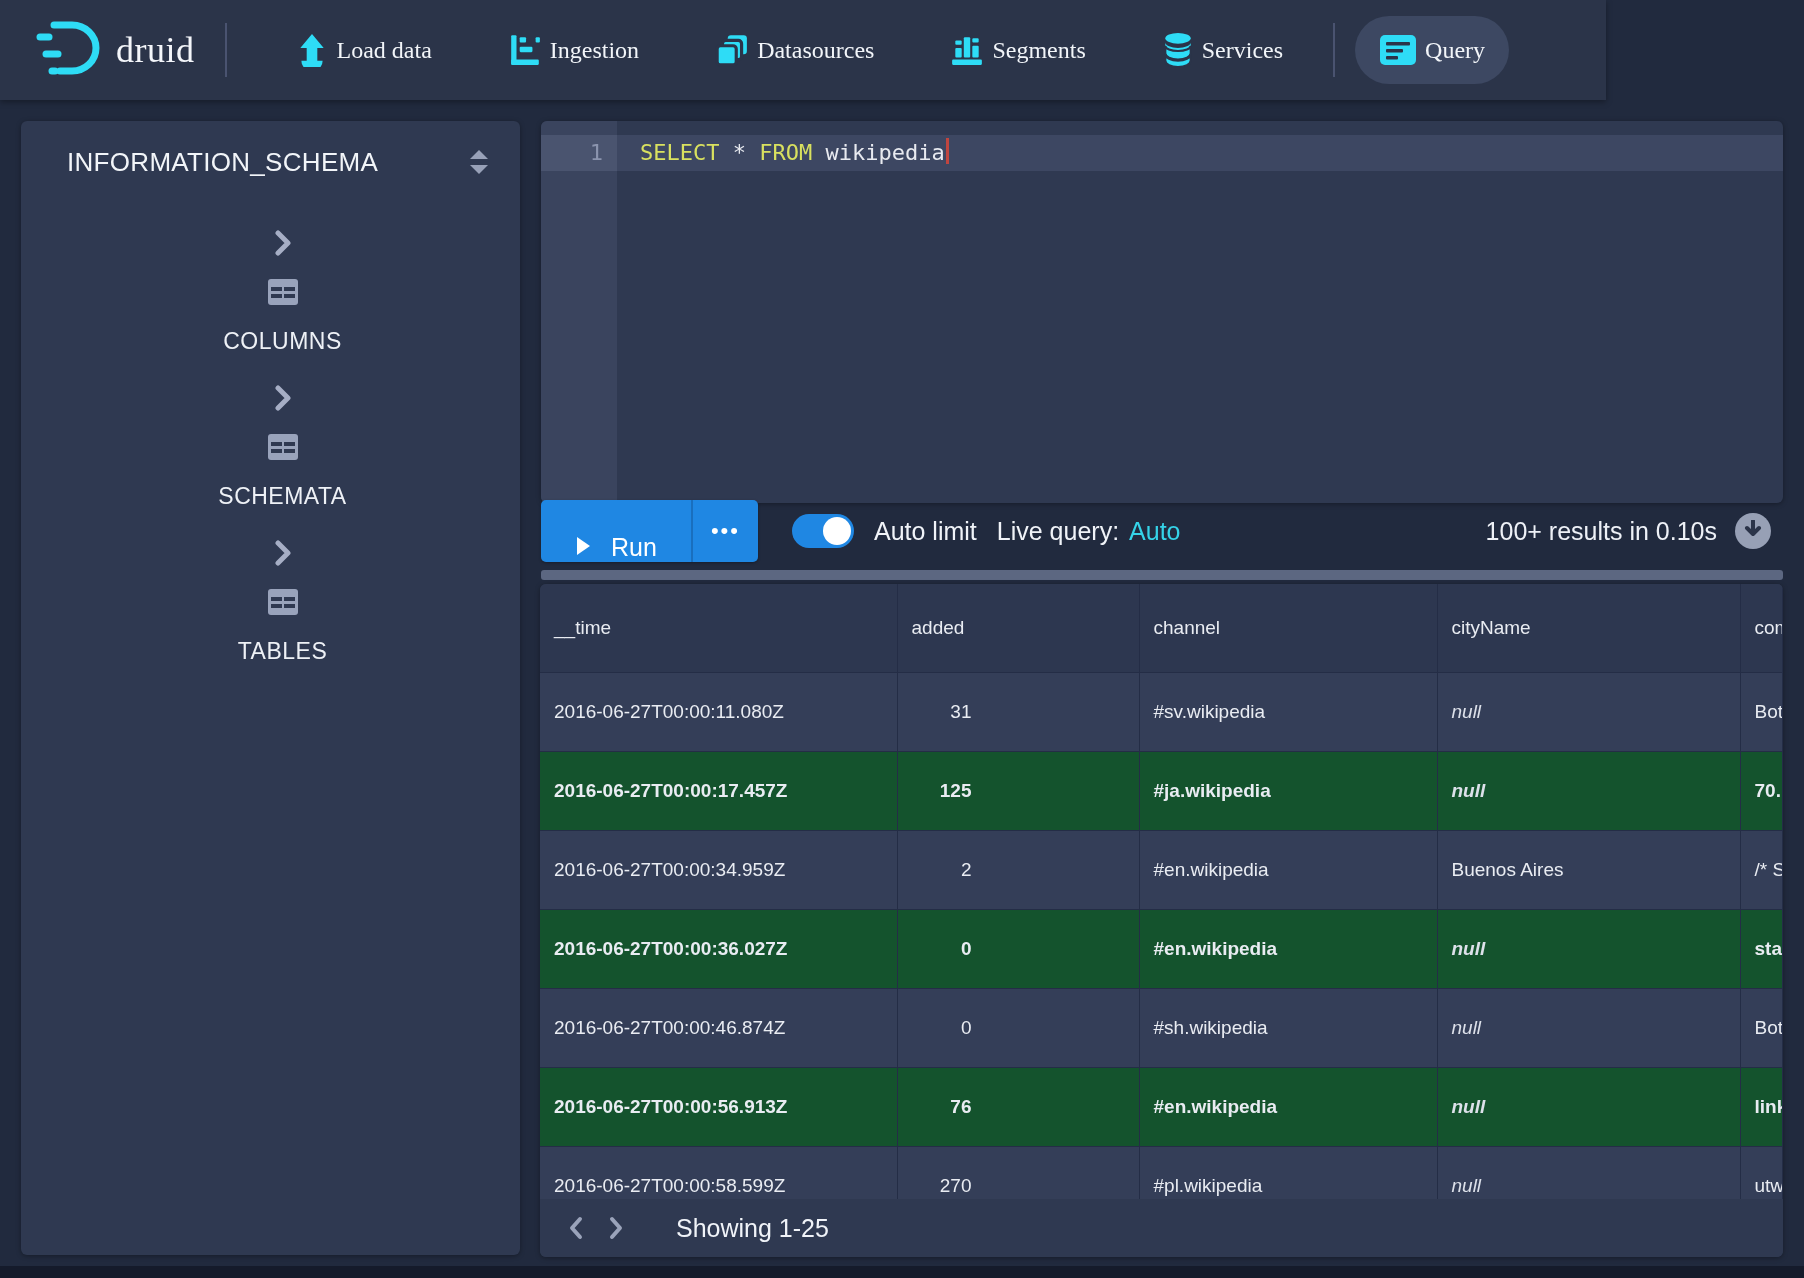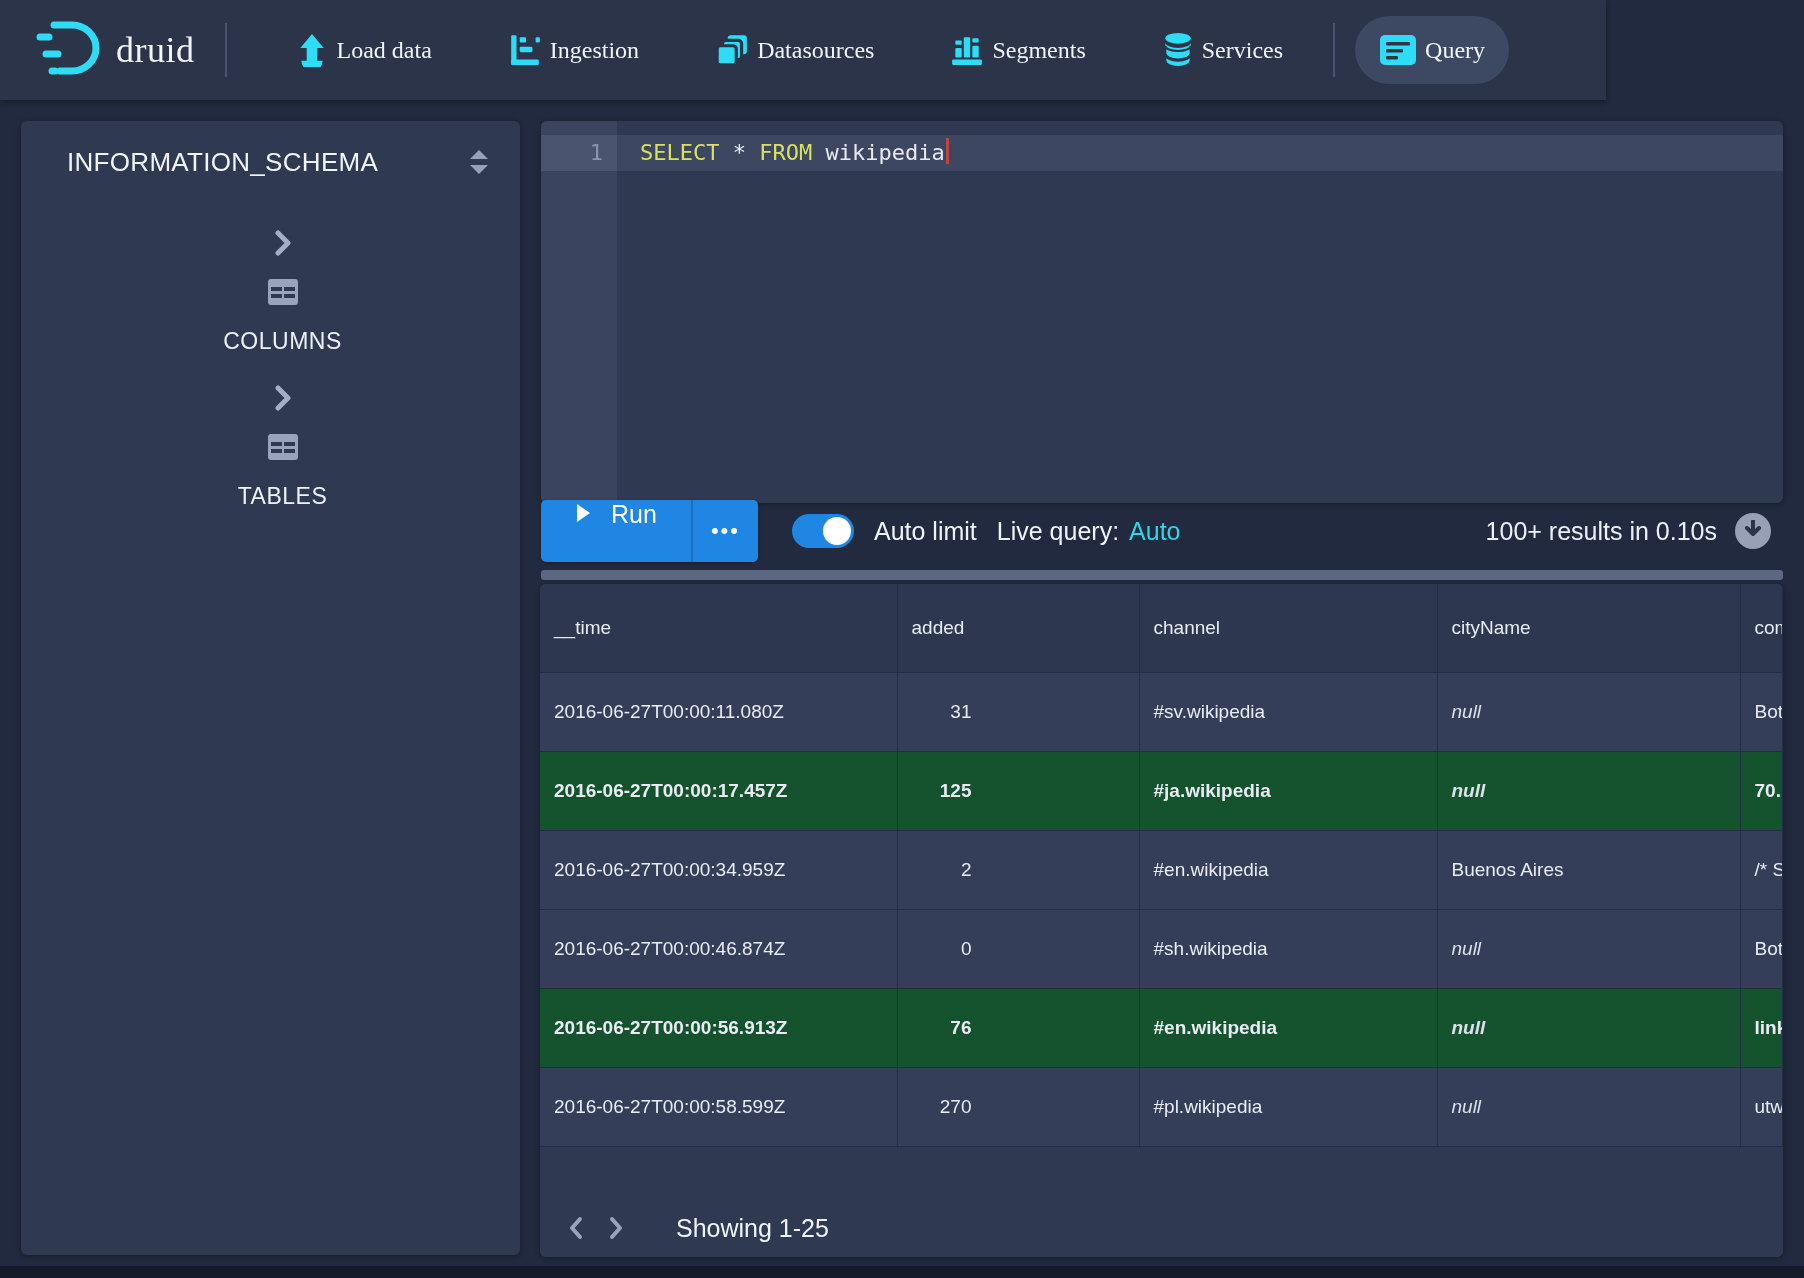--- a/index.html
+++ b/index.html
@@ -60,21 +60,21 @@
   }
   .tok-kw{color:#d9e15f;}
   .caret{display:inline-block;width:3px;height:26px;background:#c0453f;vertical-align:-4px;margin-left:1px;}
   
   .run-bar{
     position:absolute;left:541px;top:500px;width:1242px;height:62px;
     display:flex;align-items:center;
   }
   .run-group{display:flex;height:62px;border-radius:5px;overflow:hidden;box-shadow:0 1px 3px rgba(0,0,0,.3);}
   .run-btn{
-    background:#1f87e3;color:#fff;border:none;display:flex;align-items:flex-start;gap:20px;
+    background:#1f87e3;color:#fff;border:none;display:flex;align-items:flex-end;gap:20px;
     padding:0 34px;font-size:25px;font-family:inherit;cursor:pointer;height:62px;
   }
   .more-btn{
     background:#1f87e3;border:none;border-left:2px solid #196fbe;color:#fff;
     padding:0 18px;font-size:22px;letter-spacing:2px;cursor:pointer;height:62px;
   }
   .switch{
     position:relative;width:62px;height:34px;background:#1f87e3;border-radius:18px;
     margin-left:34px;cursor:pointer;flex:0 0 auto;
   }
@@ -223,20 +223,37 @@
       <span class="icon">
         <svg width="32" height="28" viewBox="0 0 32 28">
           <rect x="1" y="1" width="30" height="26" rx="3" fill="#99a3bb"></rect>
           <rect x="4" y="9" width="11" height="4" fill="#2f3951"></rect>
             <rect x="17" y="9" width="11" height="4" fill="#2f3951"></rect>
           <rect x="4" y="16" width="11" height="4" fill="#2f3951"></rect>
             <rect x="17" y="16" width="11" height="4" fill="#2f3951"></rect>
         </svg>
       </span>
       <span class="label">COLUMNS</span>
+    </div>
+    <div class="tree-item">
+      <span class="icon">
+        <svg width="18" height="26" viewBox="0 0 18 26">
+            <path d="M4 3 L14 13 L4 23" fill="none" stroke="#a6aec5" stroke-width="5" stroke-linecap="round" stroke-linejoin="round"></path>
+          </svg>
+      </span>
+      <span class="icon">
+        <svg width="32" height="28" viewBox="0 0 32 28">
+          <rect x="1" y="1" width="30" height="26" rx="3" fill="#99a3bb"></rect>
+          <rect x="4" y="9" width="11" height="4" fill="#2f3951"></rect>
+            <rect x="17" y="9" width="11" height="4" fill="#2f3951"></rect>
+          <rect x="4" y="16" width="11" height="4" fill="#2f3951"></rect>
+            <rect x="17" y="16" width="11" height="4" fill="#2f3951"></rect>
+        </svg>
+      </span>
+      <span class="label">SCHEMATA</span>
     </div>
     <div class="tree-item">
       <span class="icon">
         <svg width="18" height="26" viewBox="0 0 18 26">
             <path d="M4 3 L14 13 L4 23" fill="none" stroke="#a6aec5" stroke-width="5" stroke-linecap="round" stroke-linejoin="round"></path>
           </svg>
       </span>
       <span class="icon">
         <svg width="32" height="28" viewBox="0 0 32 28">
           <rect x="1" y="1" width="30" height="26" rx="3" fill="#99a3bb"></rect>
@@ -323,20 +340,27 @@
           <td><span class="null-val">null</span></td>
           <td><span>70.</span></td>
         </tr>
         <tr class="odd">
           <td><span>2016-06-27T00:00:34.959Z</span></td>
           <td><span class="num">2</span></td>
           <td><span>#en.wikipedia</span></td>
           <td><span>Buenos Aires</span></td>
           <td><span>/* S</span></td>
         </tr>
+        <tr class="even">
+          <td><span>2016-06-27T00:00:36.027Z</span></td>
+          <td><span class="num">0</span></td>
+          <td><span>#en.wikipedia</span></td>
+          <td><span class="null-val">null</span></td>
+          <td><span>sta</span></td>
+        </tr>
         <tr class="odd">
           <td><span>2016-06-27T00:00:46.874Z</span></td>
           <td><span class="num">0</span></td>
           <td><span>#sh.wikipedia</span></td>
           <td><span class="null-val">null</span></td>
           <td><span>Bot</span></td>
         </tr>
         <tr class="even">
           <td><span>2016-06-27T00:00:56.913Z</span></td>
           <td><span class="num">76</span></td>

